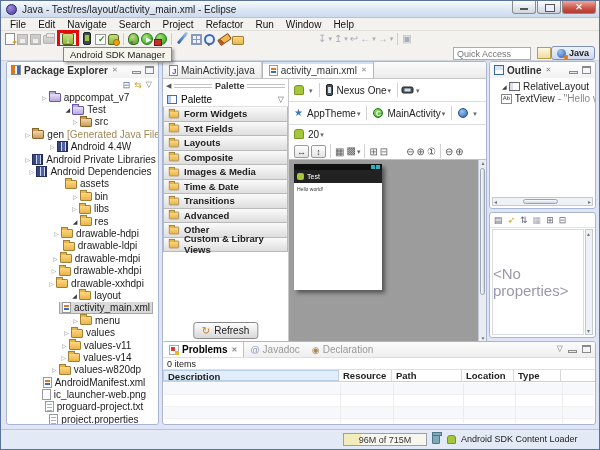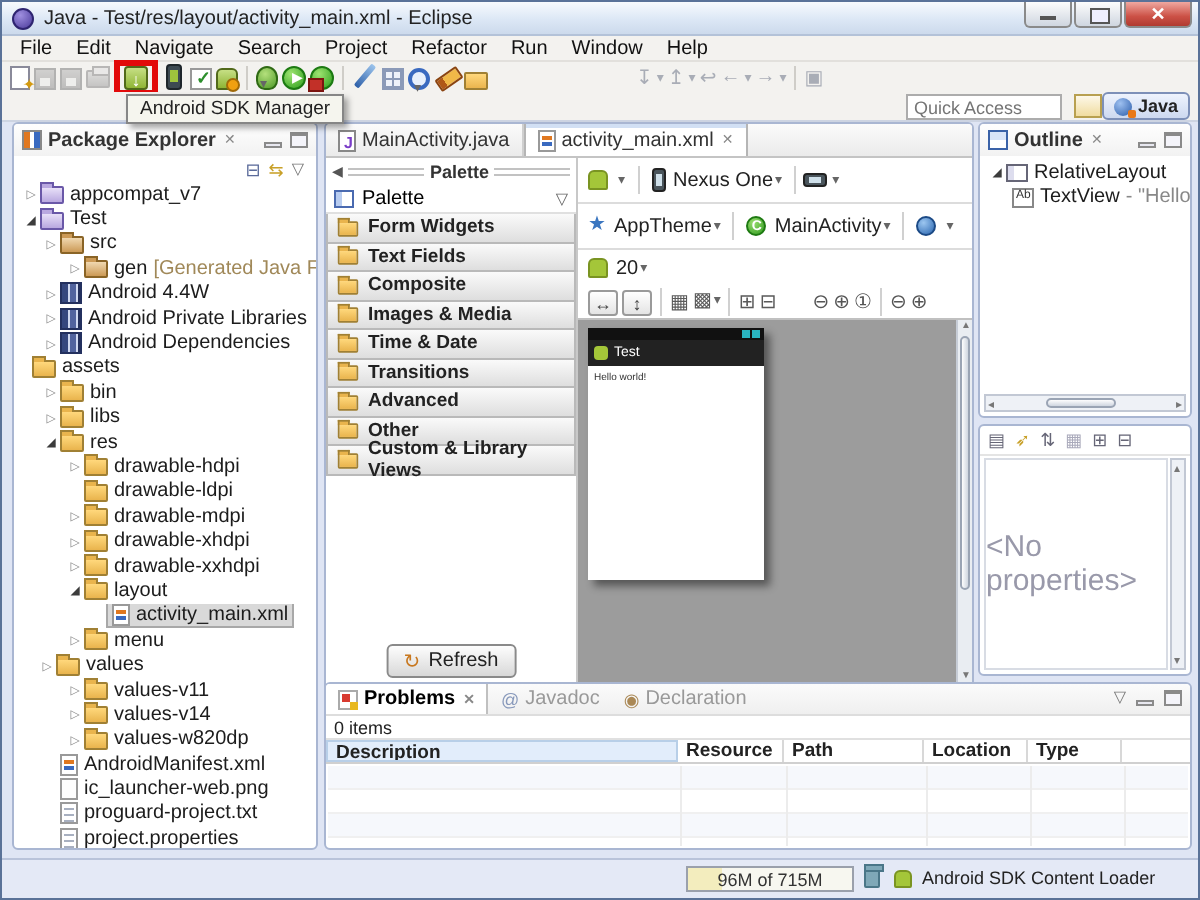--- a/index.html
+++ b/index.html
@@ -76,21 +76,21 @@
   .ptab-label { font-size:10px; font-weight:bold; color:#333; }
   .tclose { font-size:7px; color:#888; margin-left:1px; }
   .mmbtns { position:absolute; right:4px; top:4px; display:flex; gap:4px; }
   .mm-min { width:9px; height:3px; border:1px solid #8a8a8a; background:#e8e8f0; margin-top:5px; }
   .mm-max { width:9px; height:8px; border:1px solid #8a8a8a; background:#f4f4fa; border-top:2px solid #8a8a8a; }
 
   
   .pe-toolbar { height:13px; display:flex; justify-content:flex-end; align-items:center; gap:4px; padding-right:6px; font-size:9px; }
   .glyph-ic { line-height:10px; }
   .tree { font-size:10px; color:#1c1c1c; }
-  .trow { height:12.4px; display:flex; align-items:center; white-space:nowrap; overflow:hidden; }
+  .trow { height:12.4px; display:flex; align-items:center; white-space:nowrap; overflow:hidden;justify-content:center; }
   .exp { width:9px; display:inline-block; text-align:center; font-size:6px; color:#8a8a8a; flex:none; }
   .exp-c::before { content:"▷"; }
   .exp-e::before { content:"◢"; color:#3c3c3c; }
   .tlabel { margin-left:3px; }
   .tnote { color:#a08858; margin-left:3px; }
   .row-hl { display:inline-flex; align-items:center; background:#d9d9d9; outline:1px solid #a8a8a8; padding:0 2px; }
 
   .ic { display:inline-block; position:relative; flex:none; vertical-align:middle; }
   .ic-folder { width:12px; height:9px; background:linear-gradient(#ffd87c,#e9b44d); border:1px solid #a08034; border-radius:1px; margin-top:1px; }
   .ic-folder::before { content:""; position:absolute; top:-3px; left:-1px; width:5px; height:2px; background:#e9b44d; border:1px solid #a08034; border-bottom:none; }
@@ -478,20 +478,24 @@
           <div class="pcat">
               <span class="ic ic-folder"></span>
               <span>Form Widgets</span>
             </div>
           <div class="pcat">
               <span class="ic ic-folder"></span>
               <span>Text Fields</span>
             </div>
           <div class="pcat">
               <span class="ic ic-folder"></span>
+              <span>Layouts</span>
+            </div>
+          <div class="pcat">
+              <span class="ic ic-folder"></span>
               <span>Composite</span>
             </div>
           <div class="pcat">
               <span class="ic ic-folder"></span>
               <span>Images &amp; Media</span>
             </div>
           <div class="pcat">
               <span class="ic ic-folder"></span>
               <span>Time &amp; Date</span>
             </div>

